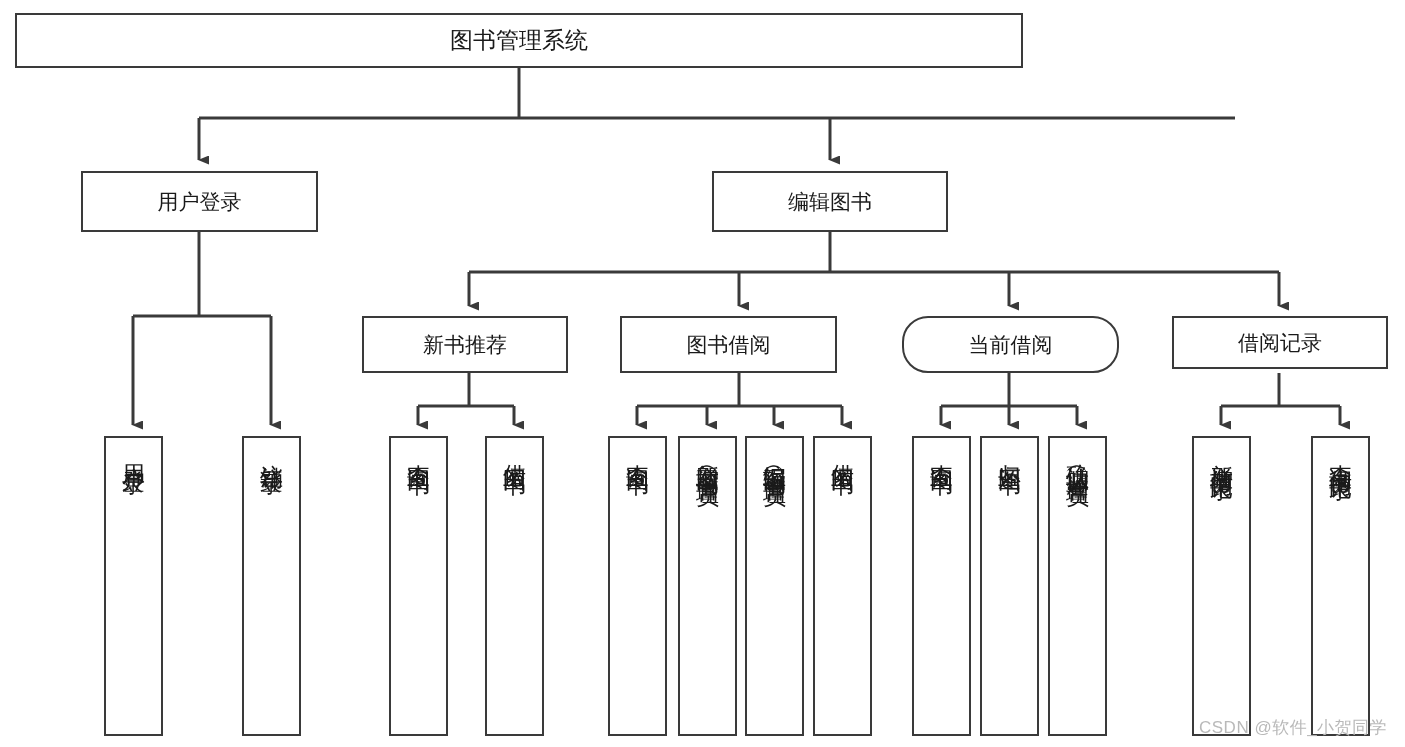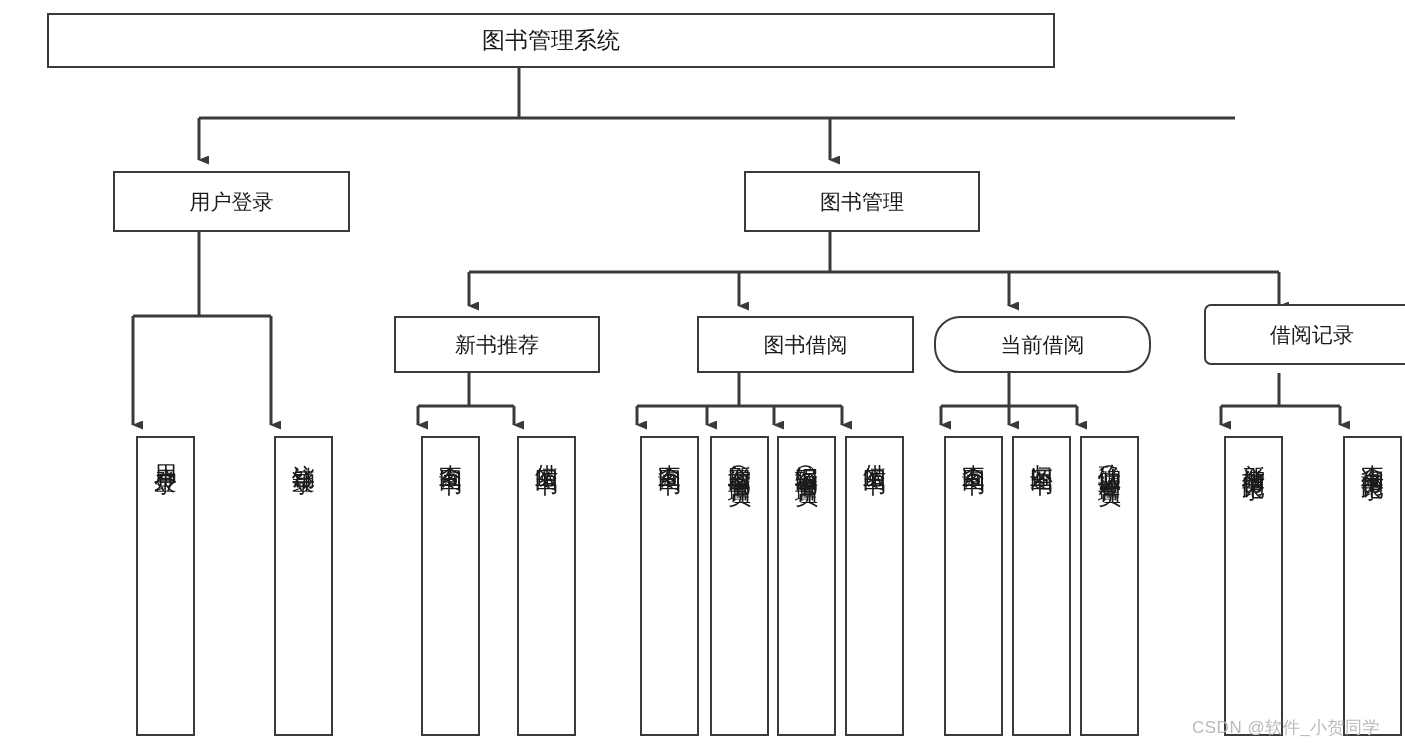--- a/index.html
+++ b/index.html
@@ -26,21 +26,20 @@
   }
   .node-box {
     position: absolute;
     box-sizing: border-box;
     background: #ffffff;
     border: 2px solid #3a3a3a;
     display: flex;
     align-items: center;
     justify-content: center;
     color: #1a1a1a;
-    margin-left: 32px;
   }
   .node-box.level-root {
     font-size: 23px;
   }
   .node-box.level-2 {
     font-size: 21px;
   }
   .node-box.level-3 {
     font-size: 21px;
   }
@@ -57,20 +56,21 @@
     line-height: 1.0;
     color: #1a1a1a;
     white-space: nowrap;
   }
   .watermark {
     position: absolute;
     font-size: 17px;
     color: #b9b9b9;
     white-space: nowrap;
     letter-spacing: 0.5px;
+    padding-left: 7px;
   }
 </style>
 </head>
 <body>
 
 <div id="diagram-root">
 
   <svg class="diagram-canvas" viewBox="0 0 1405 747">
     <defs>
       <marker id="arrowhead" markerWidth="9" markerHeight="11" refX="4.5" refY="10" orient="auto" markerUnits="userSpaceOnUse">
@@ -122,33 +122,33 @@
   </svg>
 
   <div class="node-box level-root" style="left:15px; top:13px; width:1008px; height:55px;">
     <span>图书管理系统</span>
   </div>
 
   <div class="node-box level-2" style="left:81px; top:171px; width:237px; height:61px;">
     <span>用户登录</span>
   </div>
   <div class="node-box level-2" style="left:712px; top:171px; width:236px; height:61px;">
-    <span>图书管理</span>
+    <span>编辑图书</span>
   </div>
 
   <div class="node-box level-3" style="left:362px; top:316px; width:206px; height:57px;">
     <span>新书推荐</span>
   </div>
-  <div class="node-box level-3" style="left:665px; top:316px; width:217px; height:57px;">
+  <div class="node-box level-3" style="left:620px; top:316px; width:217px; height:57px;">
     <span>图书借阅</span>
   </div>
   <div class="node-box level-3" style="left:902px; top:316px; width:217px; height:57px;border-radius:26px;">
     <span>当前借阅</span>
   </div>
-  <div class="node-box level-3" style="left:1172px; top:304px; width:216px; height:61px;border-radius:7px;">
+  <div class="node-box level-3" style="left:1172px; top:316px; width:216px; height:53px;">
     <span>借阅记录</span>
   </div>
 
   <div class="node-box leaf" style="left:104px; top:436px; width:59px; height:300px;">
     <span class="leaf-label">用户登录</span>
   </div>
   <div class="node-box leaf" style="left:242px; top:436px; width:59px; height:300px;">
     <span class="leaf-label">注销登录</span>
   </div>
 

